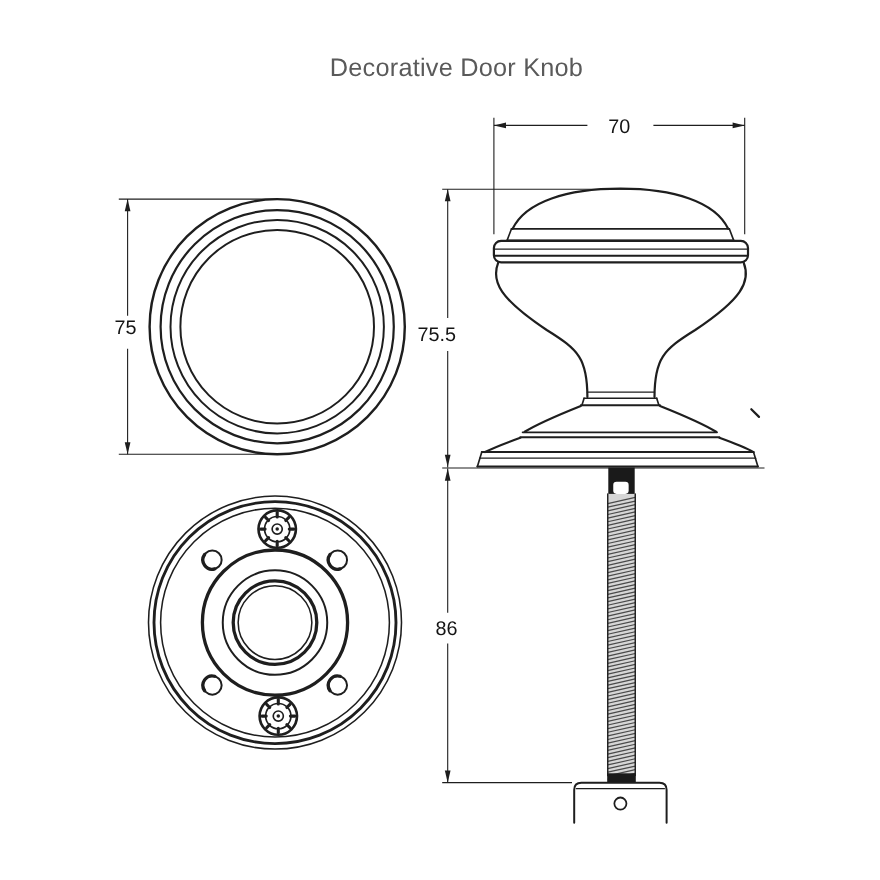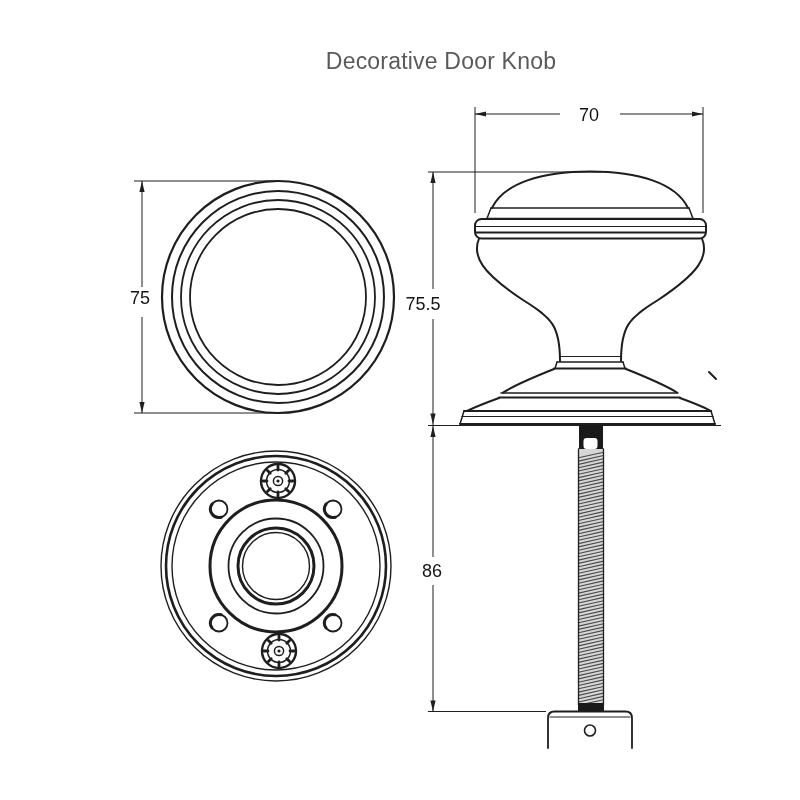--- a/index.html
+++ b/index.html
@@ -9,21 +9,20 @@
     width: 800px;
     height: 800px;
     overflow: hidden;
     font-family: "Liberation Sans", "DejaVu Sans", sans-serif;
   }
   .stage {
     position: relative;
     width: 648px;
     height: 800px;
     background: #ffffff;
-    margin-left: 26px;
   }
   svg { display: block; }
   .ln  { stroke: #1e1e1e; fill: none; stroke-linecap: round; }
   .dim  { stroke: #1e1e1e; stroke-width: 1; fill: none; }
   .arrow { fill: #1e1e1e; stroke: none; }
   .dim-text {
     font-family: "Liberation Sans", "DejaVu Sans", sans-serif;
     font-size: 18px;
     fill: #141414;
   }

